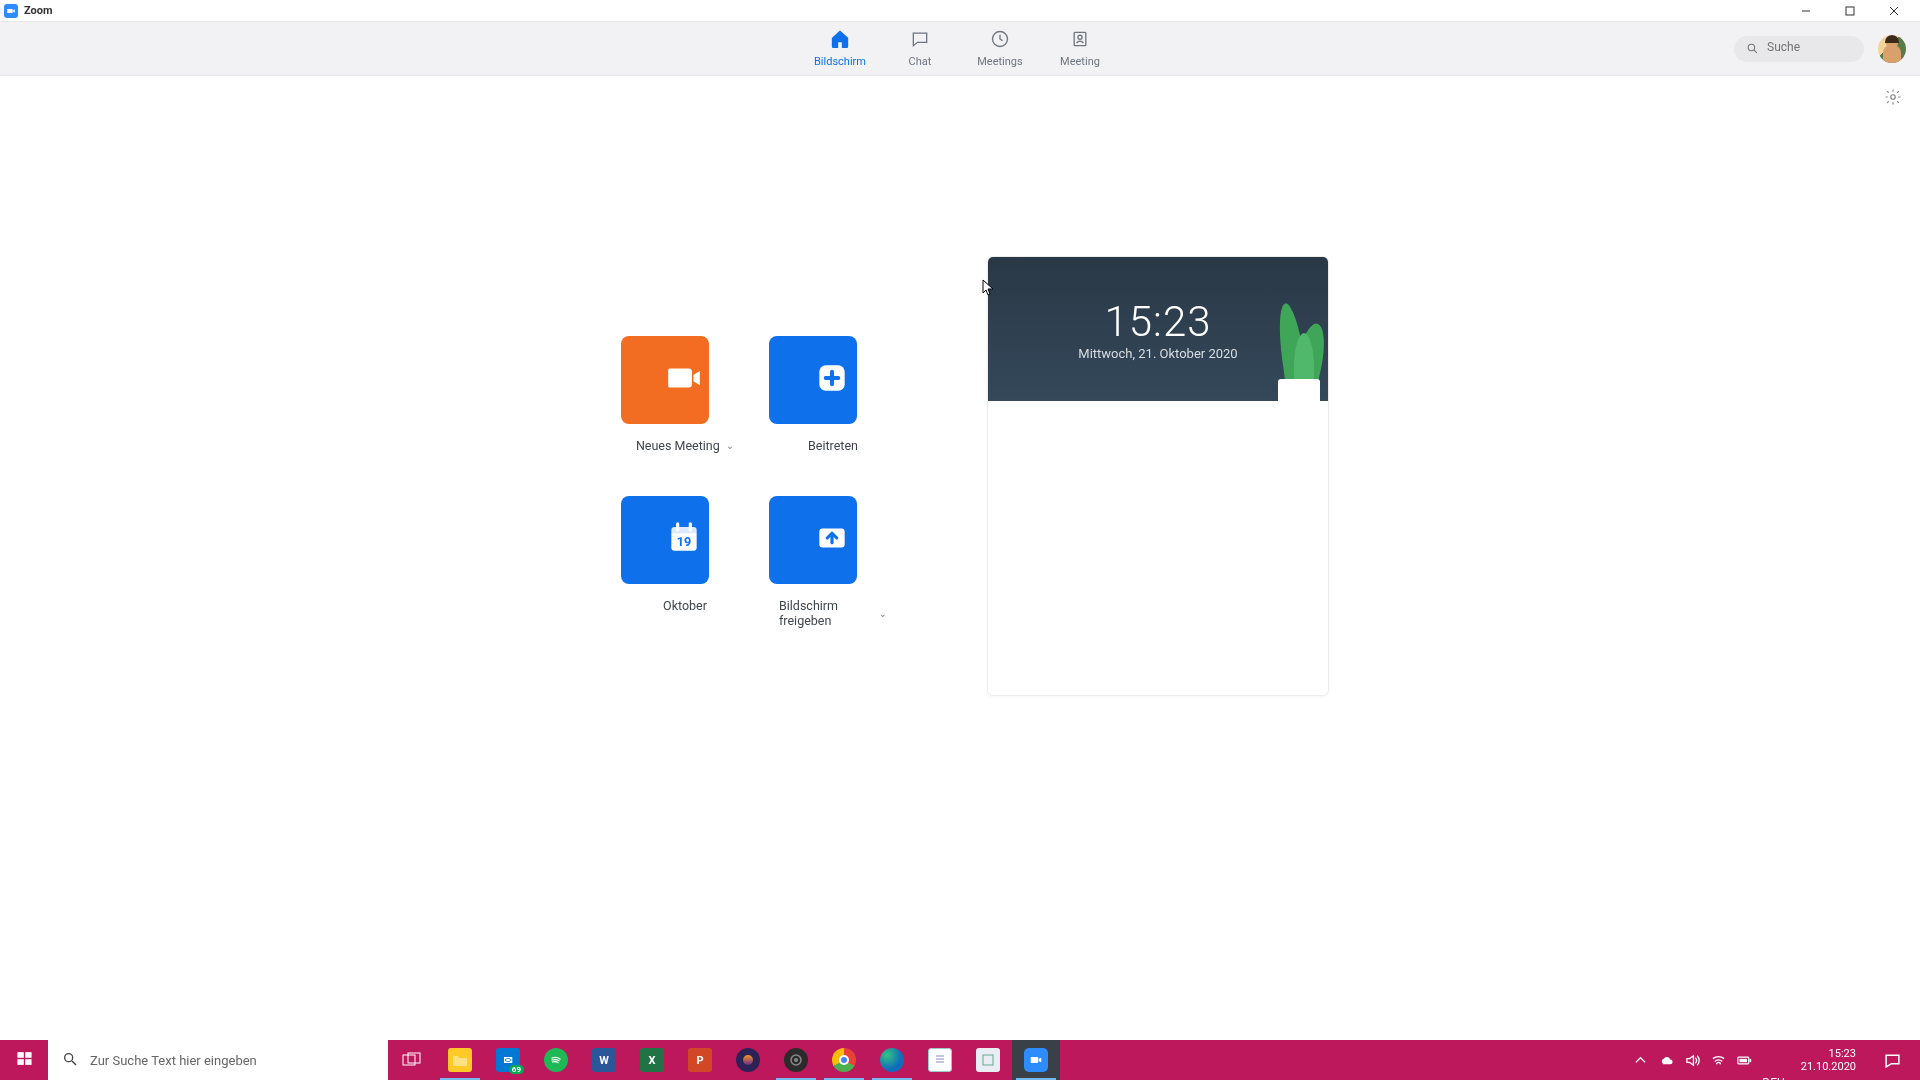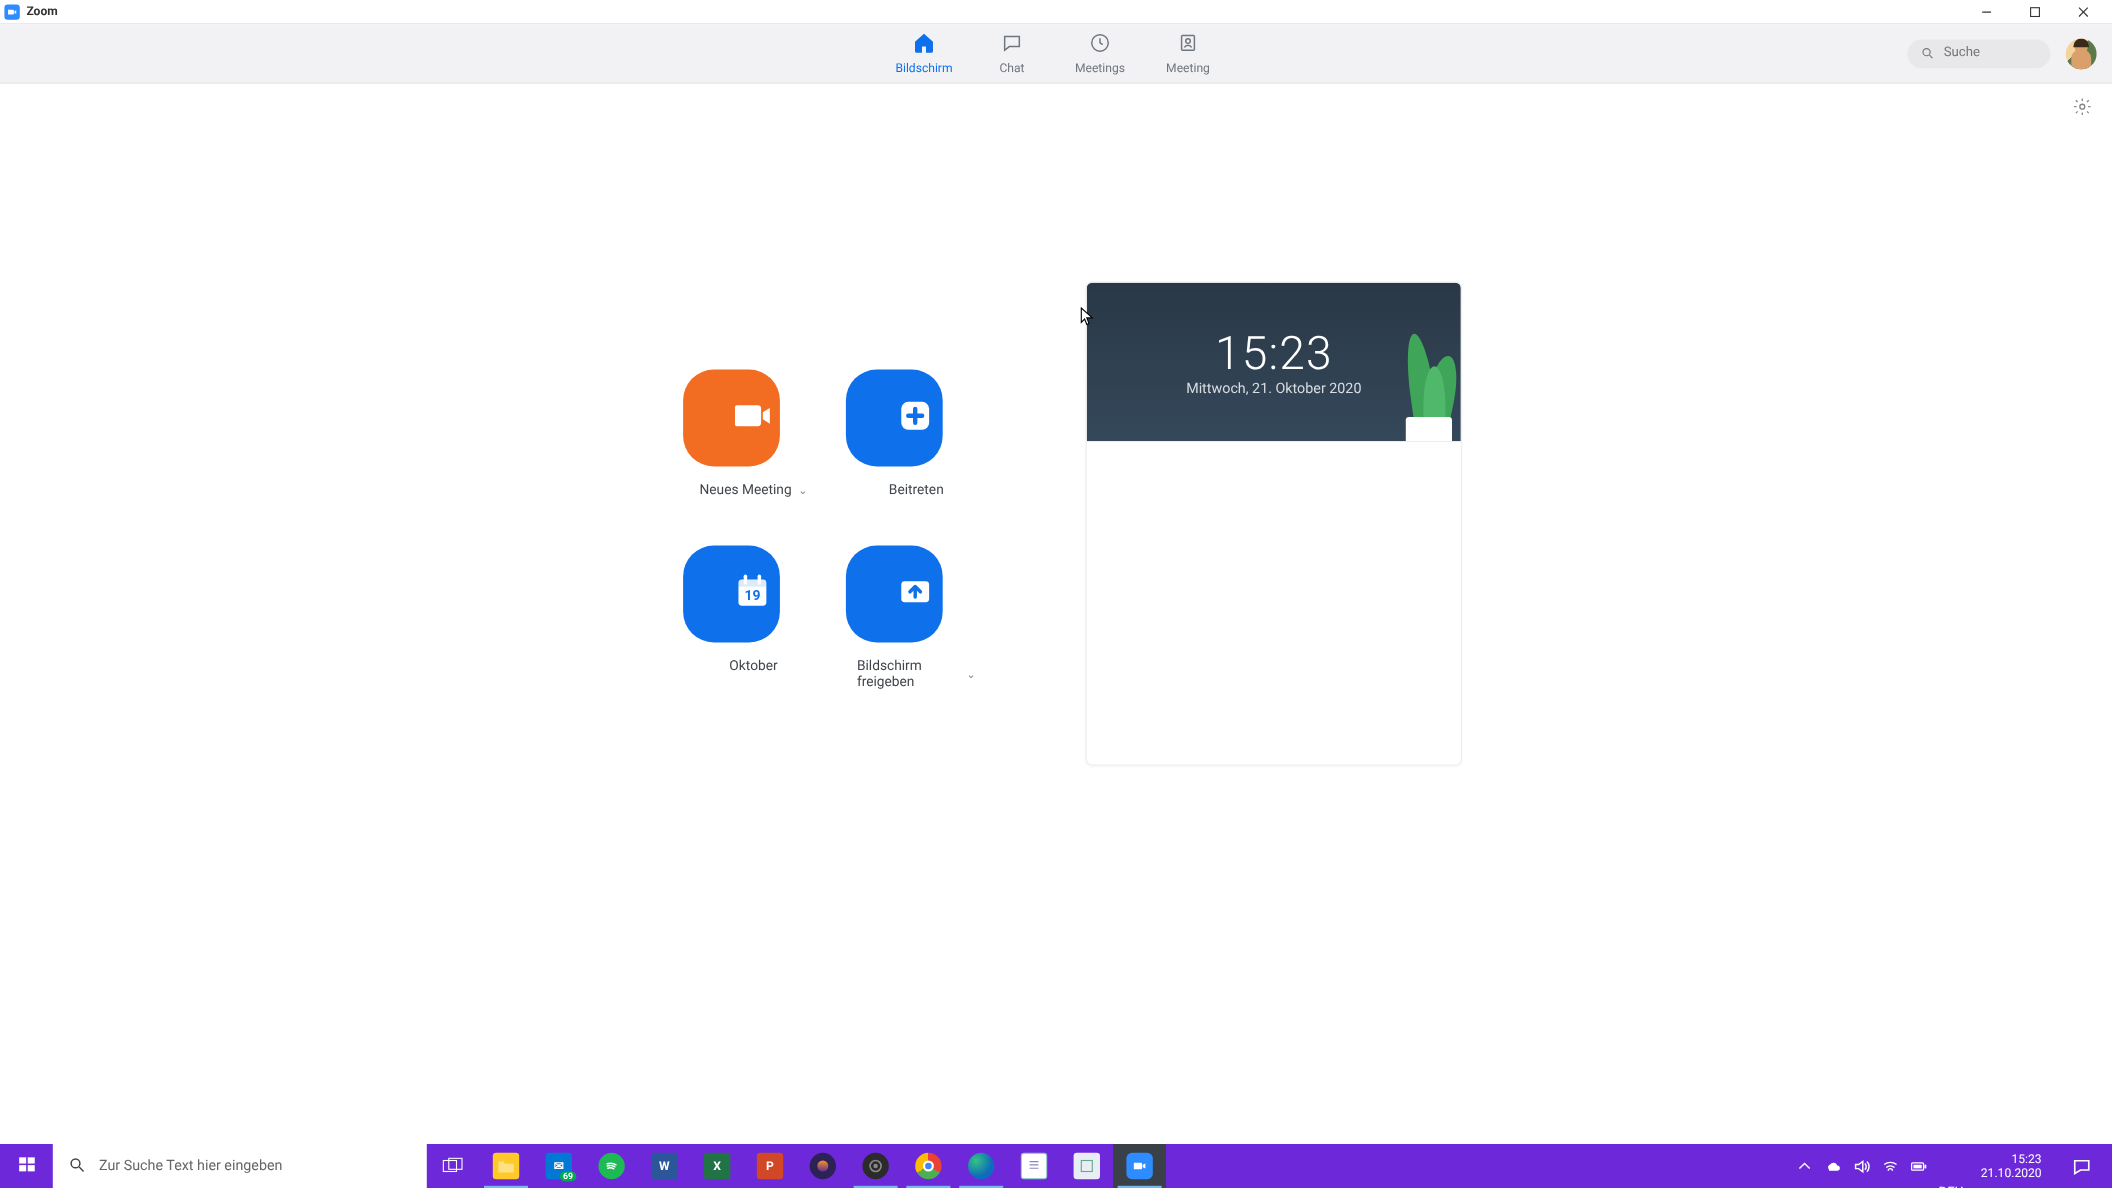--- a/index.html
+++ b/index.html
@@ -33,21 +33,21 @@
     .avatar-inner::after { content:''; position:absolute; top:-10px; left:2px; width:14px; height:8px; background:#3a2a1a; border-radius:7px 7px 0 0; }
 
     
     .settings-gear { position: absolute; top: 88px; right: 18px; cursor: pointer; }
     .settings-gear svg { width: 18px; height: 18px; stroke: #888; fill: none; stroke-width: 1.6; }
 
     
     .main { padding-top: 260px; display: flex; justify-content: center; gap: 100px; }
     .action-grid { display: grid; grid-template-columns: repeat(2, 148px); grid-template-rows: repeat(2, 160px); gap: 0; }
     .action-cell { display: flex; flex-direction: column; align-items: center; justify-content: flex-start; }
-    .action-btn { width: 88px; height: 88px; border-radius: 28px; display: flex; align-items: center; justify-content: center; cursor: pointer; margin-top: 0; padding-left: 37px; }
+    .action-btn { width: 88px; height: 88px; border-radius: 8px; display: flex; align-items: center; justify-content: center; cursor: pointer; margin-top: 0; padding-left: 37px; }
     .action-btn.orange { background: #F26D21; }
     .action-btn.blue { background: #0E71EB; }
     .action-btn svg { width: 38px; height: 38px; fill: #fff; }
     .action-label-row { margin-top: 14px; display: flex; align-items: center; gap: 6px; margin-left: 40px; }
     .action-label { font-size: 12.5px; color: #40464d; }
     .chev { color: #888; font-size: 10px; }
 
     
     .cal-card { width: 342px; height: 440px; border: 1px solid #ededed; border-radius: 6px; overflow: hidden; background: #fff; margin-top: -80px; box-shadow: 0 1px 3px rgba(0,0,0,0.04); }
     .cal-hero { height: 144px; background: linear-gradient(180deg,#2a3846 0%,#34485a 100%); position: relative; display: flex; flex-direction: column; align-items: center; justify-content: center; overflow: hidden; }
@@ -59,21 +59,21 @@
     .plant .leaf2 { position:absolute; bottom:24px; right:26px; width:22px; height:80px; background:#3fa559; border-radius:50% 50% 0 0 / 70% 70% 0 0; transform:rotate(-8deg); }
     .plant .leaf3 { position:absolute; bottom:24px; right:14px; width:20px; height:50px; background:#4fb86a; border-radius:50% 50% 0 0 / 70% 70% 0 0; }
     .cal-body { height: 296px; display: flex; align-items: center; justify-content: center; }
     .cal-empty { font-size: 12.5px; color: #6e7680; }
 
     
     .cursor { position: absolute; top: 279px; left: 981px; pointer-events:none;}
     .cursor svg { width: 14px; height: 18px; }
 
     
-    .taskbar { position: absolute; bottom: 0; left: 0; right: 0; height: 40px; background: #6d28d9; display: flex; align-items: center; color: #fff; font-size: 12px; }
+    .taskbar { position: absolute; bottom: 0; left: 0; right: 0; height: 40px; background: #be185d; display: flex; align-items: center; color: #fff; font-size: 12px; }
     .start-btn { width: 48px; height: 40px; display: flex; align-items: center; justify-content: center; cursor: pointer; }
     .start-btn svg { width: 17px; height: 17px; }
     .tb-search { width: 340px; height: 40px; background: #fff; display: flex; align-items: center; gap: 12px; padding: 0 14px; cursor: text; }
     .tb-search svg { width: 16px; height: 16px; stroke: #444; fill: none; stroke-width: 2; }
     .tb-search-text { color: #666; font-size: 13px; }
     .tb-apps { display: flex; height: 40px; }
     .tb-app { width: 48px; height: 40px; display: flex; align-items: center; justify-content: center; cursor: pointer; position: relative; }
     .tb-app.active::after { content:''; position:absolute; bottom:0; left:4px; right:4px; height:2px; background:#76b9ed; }
     .tb-app.activewin { background: #3a4048; }
     .tb-icon { width: 24px; height: 24px; border-radius: 3px; display:flex; align-items:center; justify-content:center; font-size:11px; font-weight:bold; color:#fff; }

